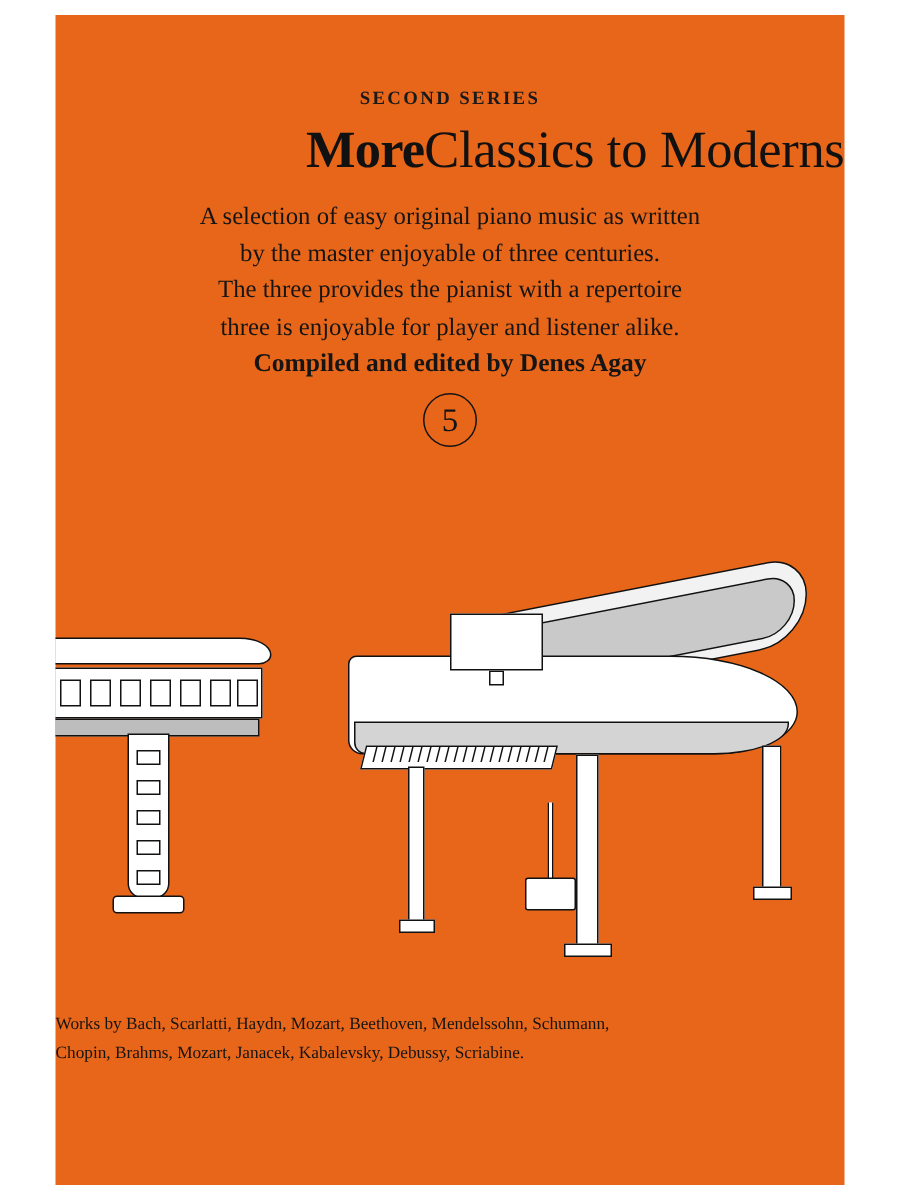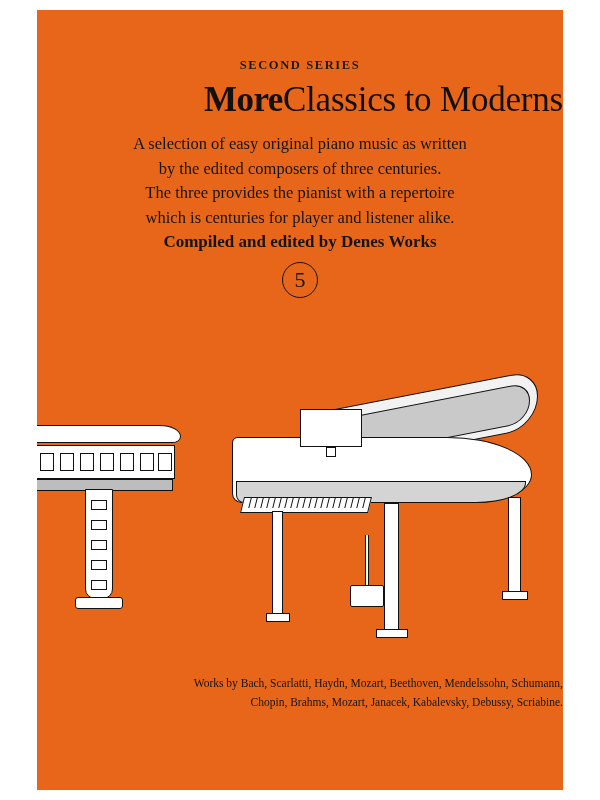--- a/index.html
+++ b/index.html
@@ -96,21 +96,21 @@
     line-height: 33px;
     text-align: center;
   }
 
   
   .credits {
     position: absolute;
     bottom: 78px;
     left: 0;
     width: 100%;
-    text-align: right;
+    text-align: left;
     color: #141414;
     font-family: "Liberation Serif", serif;
     font-size: 11.5px;
     line-height: 19px;
   }
   .credits .line { display: block; white-space: nowrap; }
 
   
   .piano {
     position: absolute;
@@ -338,24 +338,24 @@
   <div class="cover">
 
     <div class="series">SECOND SERIES</div>
 
     <div class="title">
       <span class="t-more">More</span><span class="t-rest">Classics to Moderns</span>
     </div>
 
     <div class="blurb">
       <span class="line">A selection of easy original piano music as written</span>
-      <span class="line">by the edited composers of three centuries.</span>
+      <span class="line">by the master enjoyable of three centuries.</span>
       <span class="line">The three provides the pianist with a repertoire</span>
-      <span class="line">which is centuries for player and listener alike.</span>
-      <span class="line compiled">Compiled and edited by Denes Works</span>
+      <span class="line">three is enjoyable for player and listener alike.</span>
+      <span class="line compiled">Compiled and edited by Denes Agay</span>
     </div>
 
     <div class="volume-badge">5</div>
 
     <div class="antique">
       <div class="a-top"></div>
       <div class="a-band">
         <span style="left:26px"></span>
           <span style="left:46px"></span>
         <span style="left:66px"></span>

